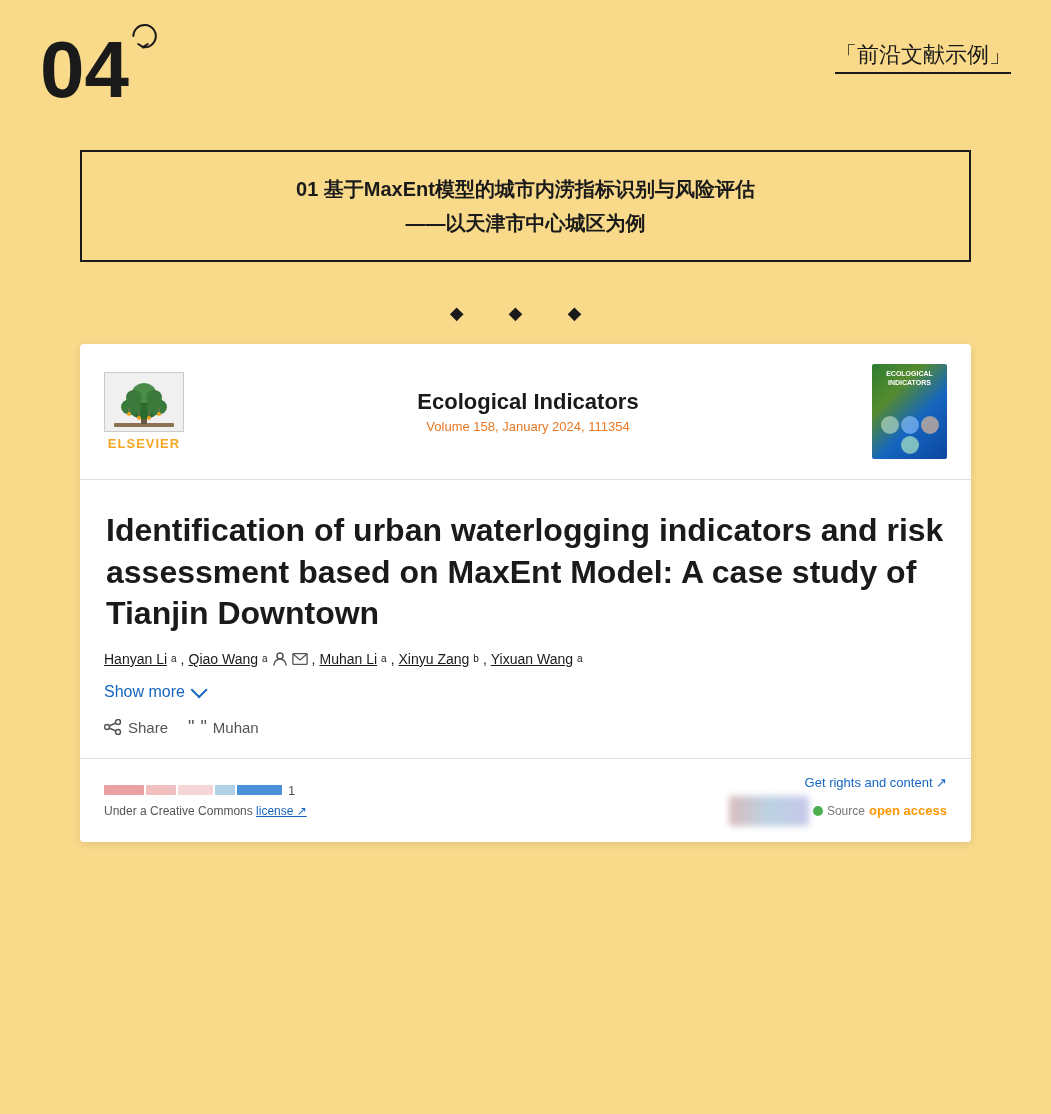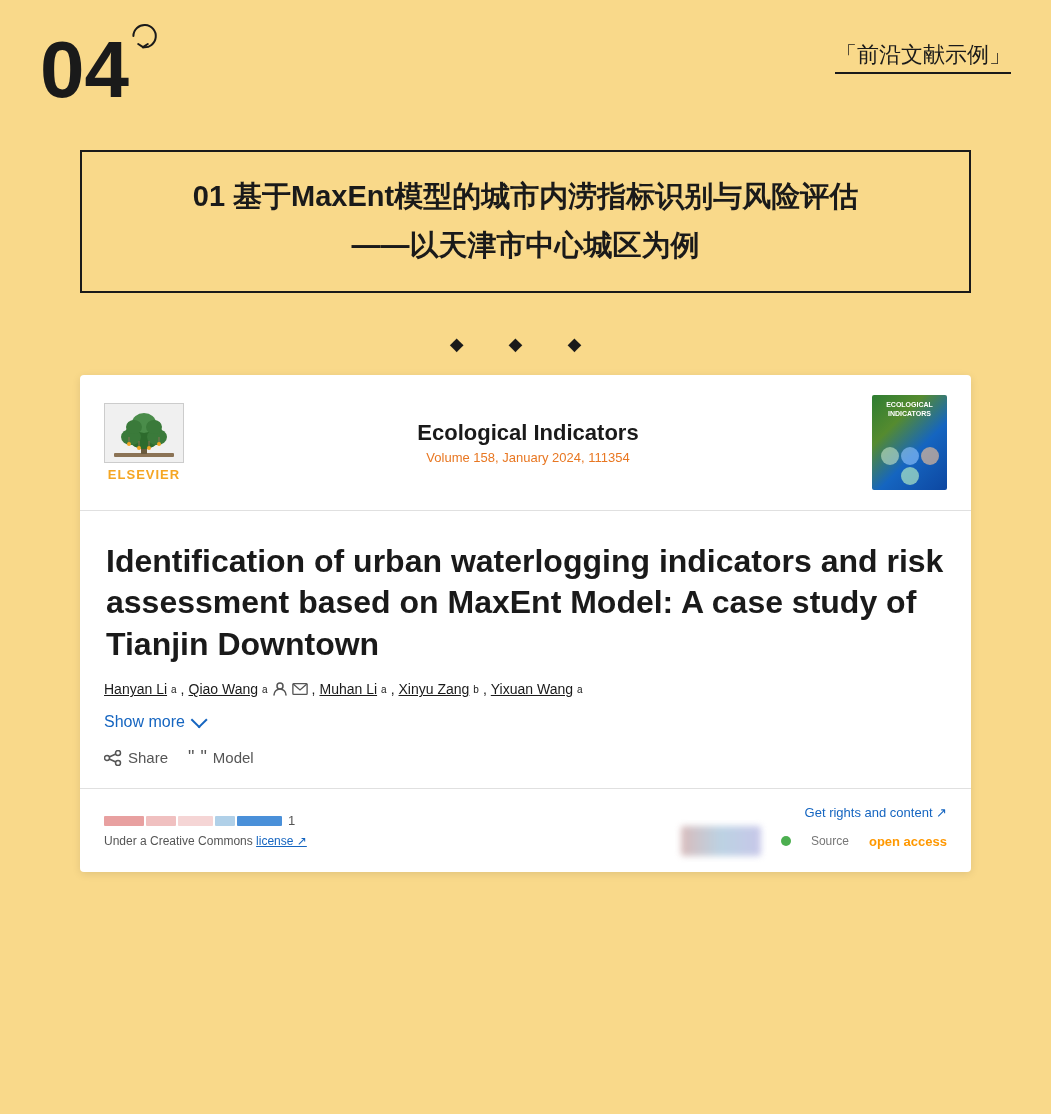--- a/index.html
+++ b/index.html
@@ -52,21 +52,21 @@
     }
 
     .title-box {
       border: 2px solid #1a1a1a;
       padding: 20px 30px;
       text-align: center;
       background: transparent;
     }
 
     .title-box-text {
-      font-size: 29px;
+      font-size: 20px;
       font-weight: bold;
       color: #1a1a1a;
       line-height: 1.7;
       font-family: 'SimHei', 'Microsoft YaHei', sans-serif;
     }
 
     
     .decorative-dots {
       text-align: center;
       padding: 20px 0;
@@ -329,21 +329,21 @@
       color: #1565c0;
       cursor: pointer;
       display: flex;
       align-items: center;
       gap: 4px;
     }
 
     .source-badge {
       display: flex;
       align-items: center;
-      gap: 20px;
+      gap: 4px;
       font-size: 12px;
       color: #777;
     }
 
     .source-dot {
       width: 10px;
       height: 10px;
       border-radius: 50%;
       background: #4caf50;
     }
@@ -487,21 +487,21 @@
         <circle cx="14" cy="13" r="2.5" stroke="#555" stroke-width="1.5"></circle>
         <circle cx="3" cy="8" r="2.5" stroke="#555" stroke-width="1.5"></circle>
         <line x1="5.2" y1="7" x2="11.8" y2="4" stroke="#555" stroke-width="1.5"></line>
         <line x1="5.2" y1="9" x2="11.8" y2="12" stroke="#555" stroke-width="1.5"></line>
       </svg>
       <span>Share</span>
     </button>
     <button class="action-btn">
       <span class="cite-quotes">"</span>
       <span class="cite-quotes">"</span>
-      <span>Model</span>
+      <span>Muhan</span>
     </button>
   </div>
 
   <div class="bottom-bar">
     <div class="bottom-left">
       <div class="progress-bar-row">
         <div class="progress-segments">
           <div class="seg seg-pink"></div>
           <div class="seg seg-lightpink"></div>
           <div class="seg seg-lightest"></div>

